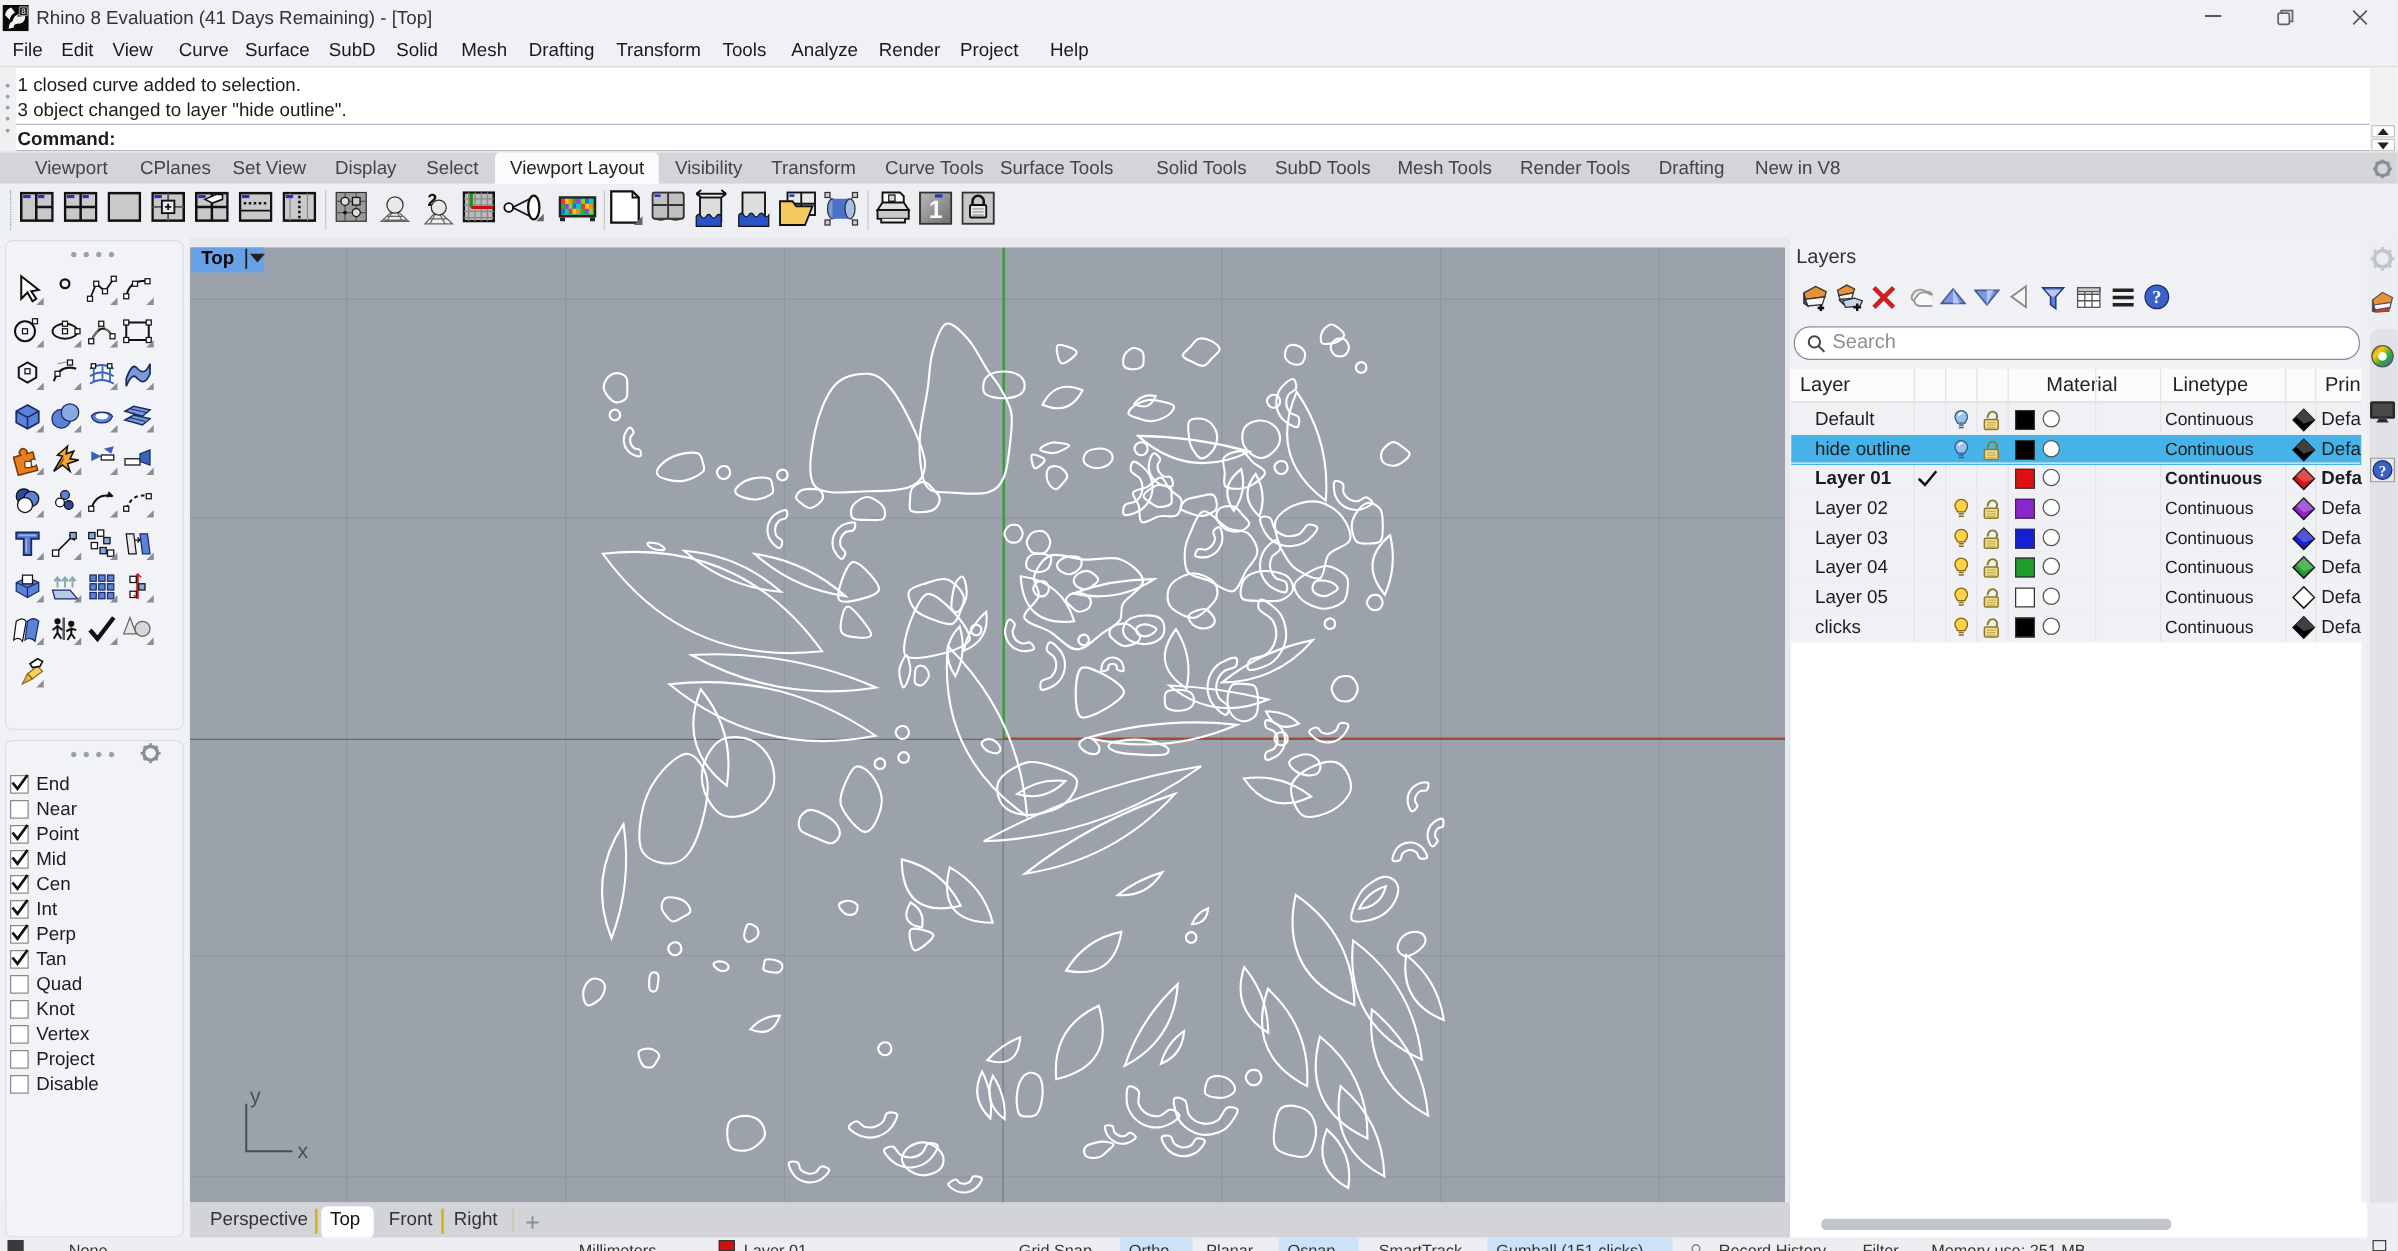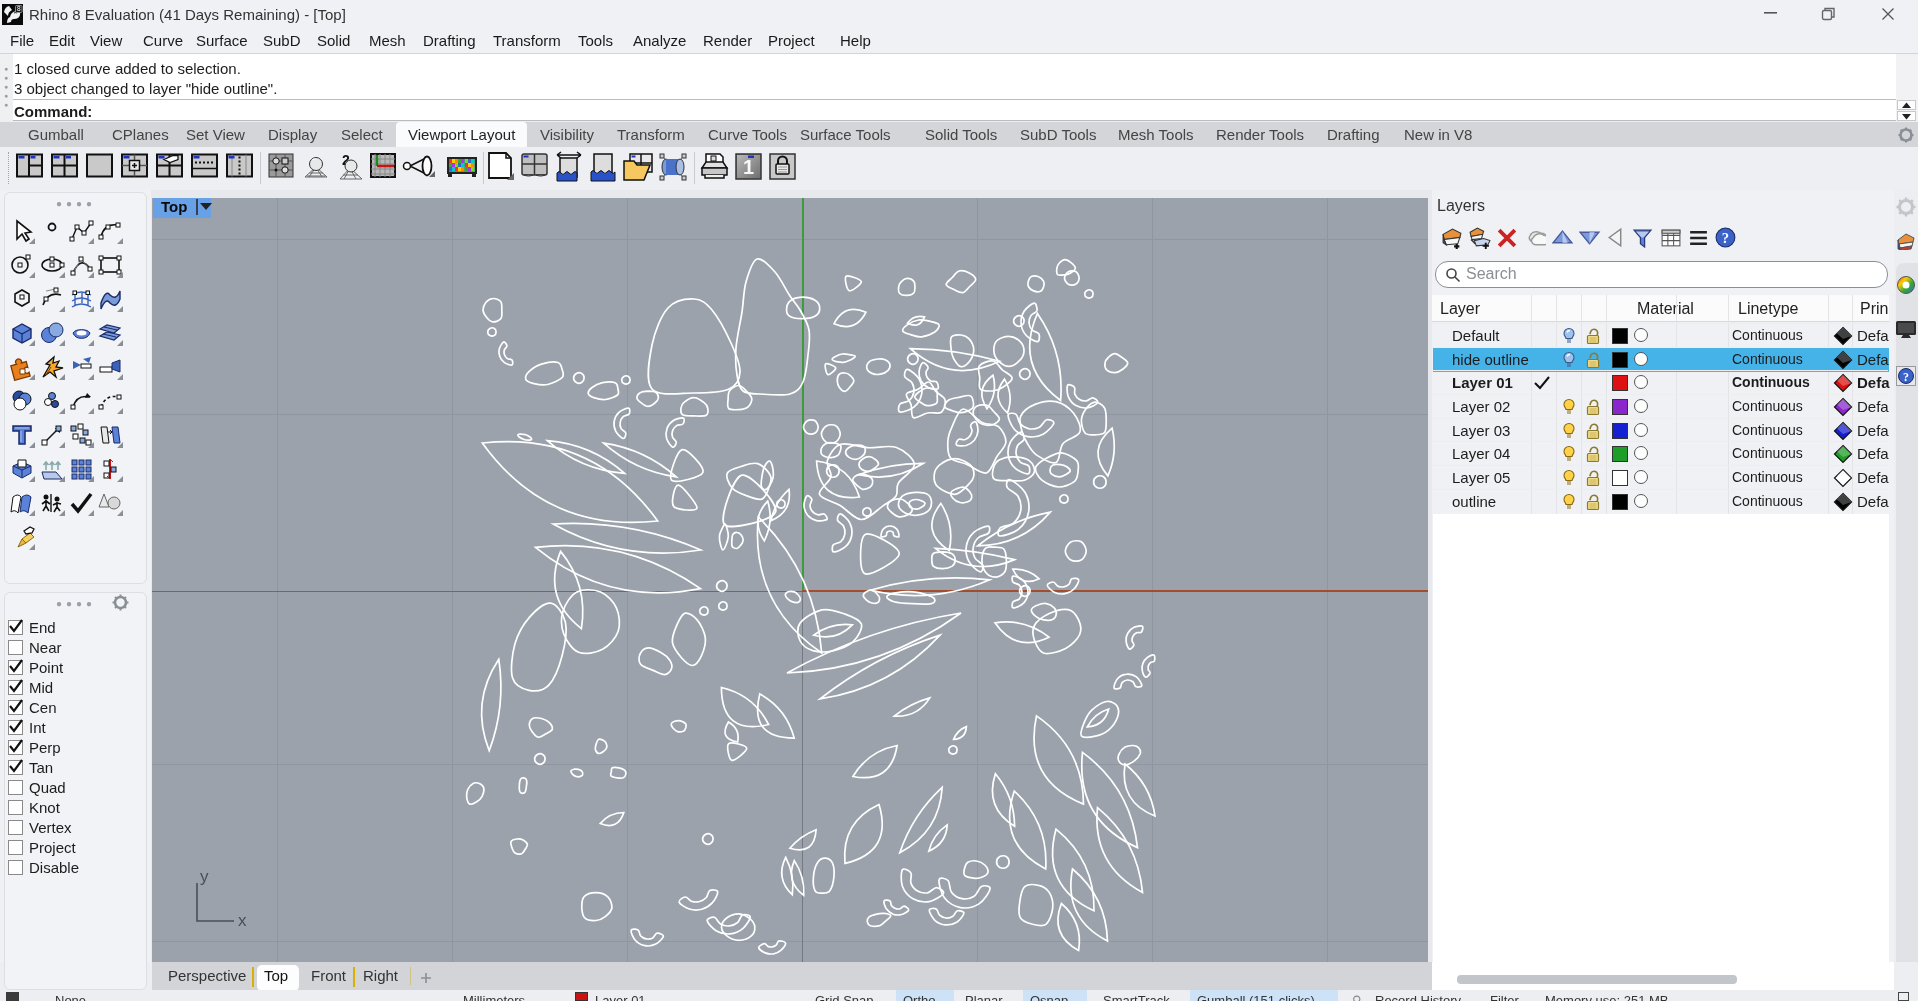--- a/index.html
+++ b/index.html
@@ -83,21 +83,21 @@
     <div class="abs" style="left:4px;top:10px;width:4px;height:48px;color:#9aa0a8;font-size:7px;line-height:9px">●<br>●<br>●<br>●<br>●</div>
  <div class="abs" style="left:1896px;top:0;width:22px;height:67px;background:#f2f2f4"></div>
  <div class="abs" style="left:1897px;top:46px;width:19px;height:10px;background:#fdfdfd;border:1px solid #c8c8c8"></div>
  <div class="abs" style="left:1897px;top:57px;width:19px;height:10px;background:#fdfdfd;border:1px solid #c8c8c8"></div>
  <svg class="abs" style="left:1899px;top:47px" width="15" height="20">
       <path d="M7.5 1.5 L12 7 L3 7 Z" fill="#222"></path>
       <path d="M7.5 18.5 L12 13 L3 13 Z" fill="#222"></path>
     </svg>
 </div>
 <div id="tabrow">
- <span style="left:28px">Gumball</span>
+ <span style="left:28px">Viewport</span>
     <span style="left:112px">CPlanes</span>
     <span style="left:186px">Set View</span>
     <span style="left:268px">Display</span>
     <span style="left:341px">Select</span>
     <span class="active" style="left:396px;top:0;padding:4px 12px 5px 12px">Viewport Layout</span>
     <span style="left:540px">Visibility</span>
     <span style="left:617px">Transform</span>
     <span style="left:708px">Curve Tools</span>
     <span style="left:800px">Surface Tools</span>
     <span style="left:925px">Solid Tools</span>
@@ -999,21 +999,21 @@
       <div class="mcirc"></div>
       <div class="cont" style="">Continuous</div>
       <svg class="abs" style="left:400px;top:2px" width="20" height="20">
         <path d="M10 1.5 L18.5 10 L10 18.5 L1.5 10 Z" fill="#ffffff" stroke="#111" stroke-width="1.2"></path>
         <path d="M10 1.5 L18.5 10 L10 13 L4 7.5 Z" fill="#ffffff" opacity="0.25"></path>
       </svg>
       <div class="defa" style="">Defa</div>
     </div>
     <div class="rowline" style="top:275px"></div>
     <div class="lrow" style="top:300px;">
-      <div class="lname" style="">outline</div>
+      <div class="lname" style="">clicks</div>
       <svg class="abs" style="left:128px;top:3px" width="16" height="17" viewBox="0 0 16 16">
         <path d="M8 1 a5 5 0 0 1 5 5 c0 2.5 -2 3.5 -2 5 h-6 c0 -1.5 -2 -2.5 -2 -5 a5 5 0 0 1 5 -5 Z" fill="#ffd24a" stroke="#8a6a10" stroke-width="1.1"></path>
         <path d="M6 12.5 h4 M6 14.5 h4" stroke="#8a6a10" stroke-width="1.2"></path>
       </svg>
       <svg class="abs" style="left:152px;top:3px" width="17" height="18" viewBox="0 0 17 17">
         <path d="M5 8 V5.5 a3.6 3.6 0 0 1 7.2 0 V8" fill="none" stroke="#8a7a30" stroke-width="1.6" transform="rotate(18 9 7)"></path>
         <rect x="2.5" y="8" width="11" height="8" rx="1" fill="#f2dc8a" stroke="#8a7a30" stroke-width="1.2"></rect>
         <path d="M4.5 10.5 h7 M4.5 12.5 h7 M4.5 14.5 h7" stroke="#c8b05a" stroke-width="1"></path>
       </svg>
       <div class="sw" style="background:#000000"></div>

